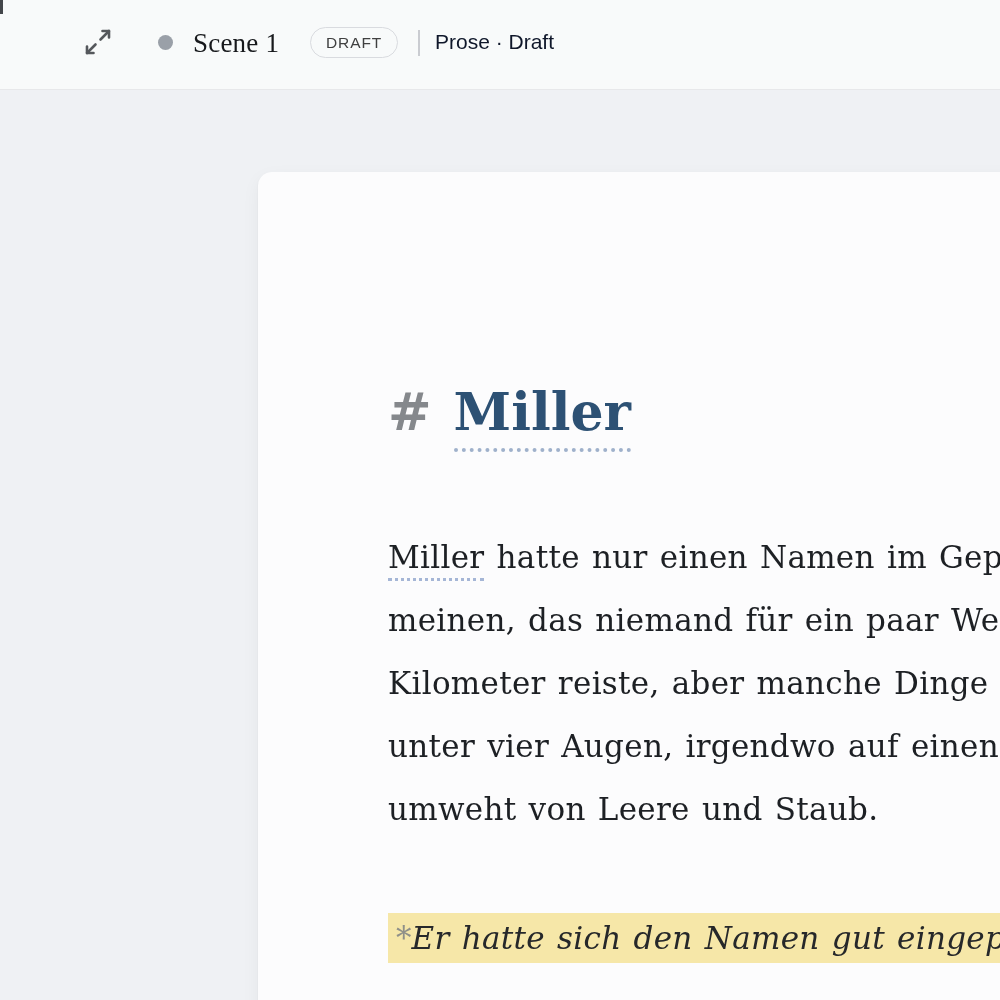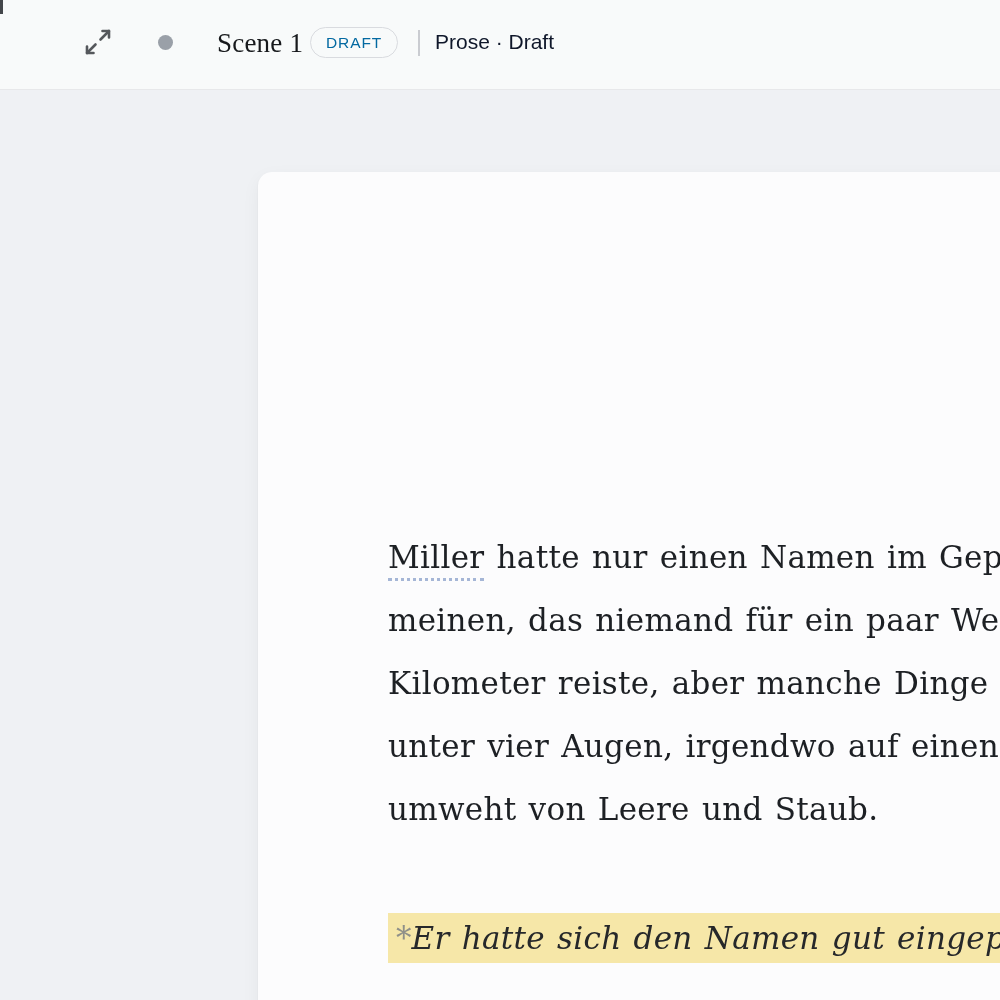--- a/index.html
+++ b/index.html
@@ -36,28 +36,27 @@
     width: 15px; height: 15px; border-radius: 50%;
     background: var(--status-dot, #9aa0a8);
     cursor: pointer;
   }
   .scene-title {
     position: absolute; left: 193px; top: 28px;
     font-family: "Liberation Serif", serif;
     font-size: 27px; font-weight: 400;
     color: #17191c; letter-spacing: 0.2px;
     white-space: nowrap;
-    margin-left: 24px;
   }
   .draft-badge {
     position: absolute; left: 310px; top: 27px;
     height: 31px; line-height: 28px;
     padding: 0 15px;
     border: 1.5px solid #d9dbdf; border-radius: 16px;
-    font-size: 15.5px; color: #0369a1; letter-spacing: 0.9px;
+    font-size: 15.5px; color: #404040; letter-spacing: 0.9px;
     background: transparent; cursor: pointer;
     white-space: nowrap;
   }
   .topbar-sep {
     position: absolute; left: 418px; top: 30px;
     width: 2px; height: 26px;
     background: #caccd1;
   }
   .mode-label {
     position: absolute; left: 435px; top: 30px;
@@ -152,20 +151,21 @@
 
     <span class="topbar-sep"></span>
 
     <span class="mode-label">Prose · Draft</span>
   </header>
 
   <main class="workspace">
     <section class="editor-card">
       <div class="editor-content">
 
+        <h2 class="doc-heading"><span class="hash">#</span><span class="heading-link">Miller</span></h2>
 
         <div class="para">
           <div class="line"><span class="codex-link">Miller</span><span> hatte nur einen Namen im Gep</span></div>
           <div class="line">meinen, das niemand für ein paar We</div>
           <div class="line">Kilometer reiste, aber manche Dinge</div>
           <div class="line">unter vier Augen, irgendwo auf einen</div>
           <div class="line">umweht von Leere und Staub.</div>
         </div>
 
         <div class="quote-line"><span class="q-marker">*</span><em class="q-text">Er hatte sich den Namen gut eingep</em></div>

